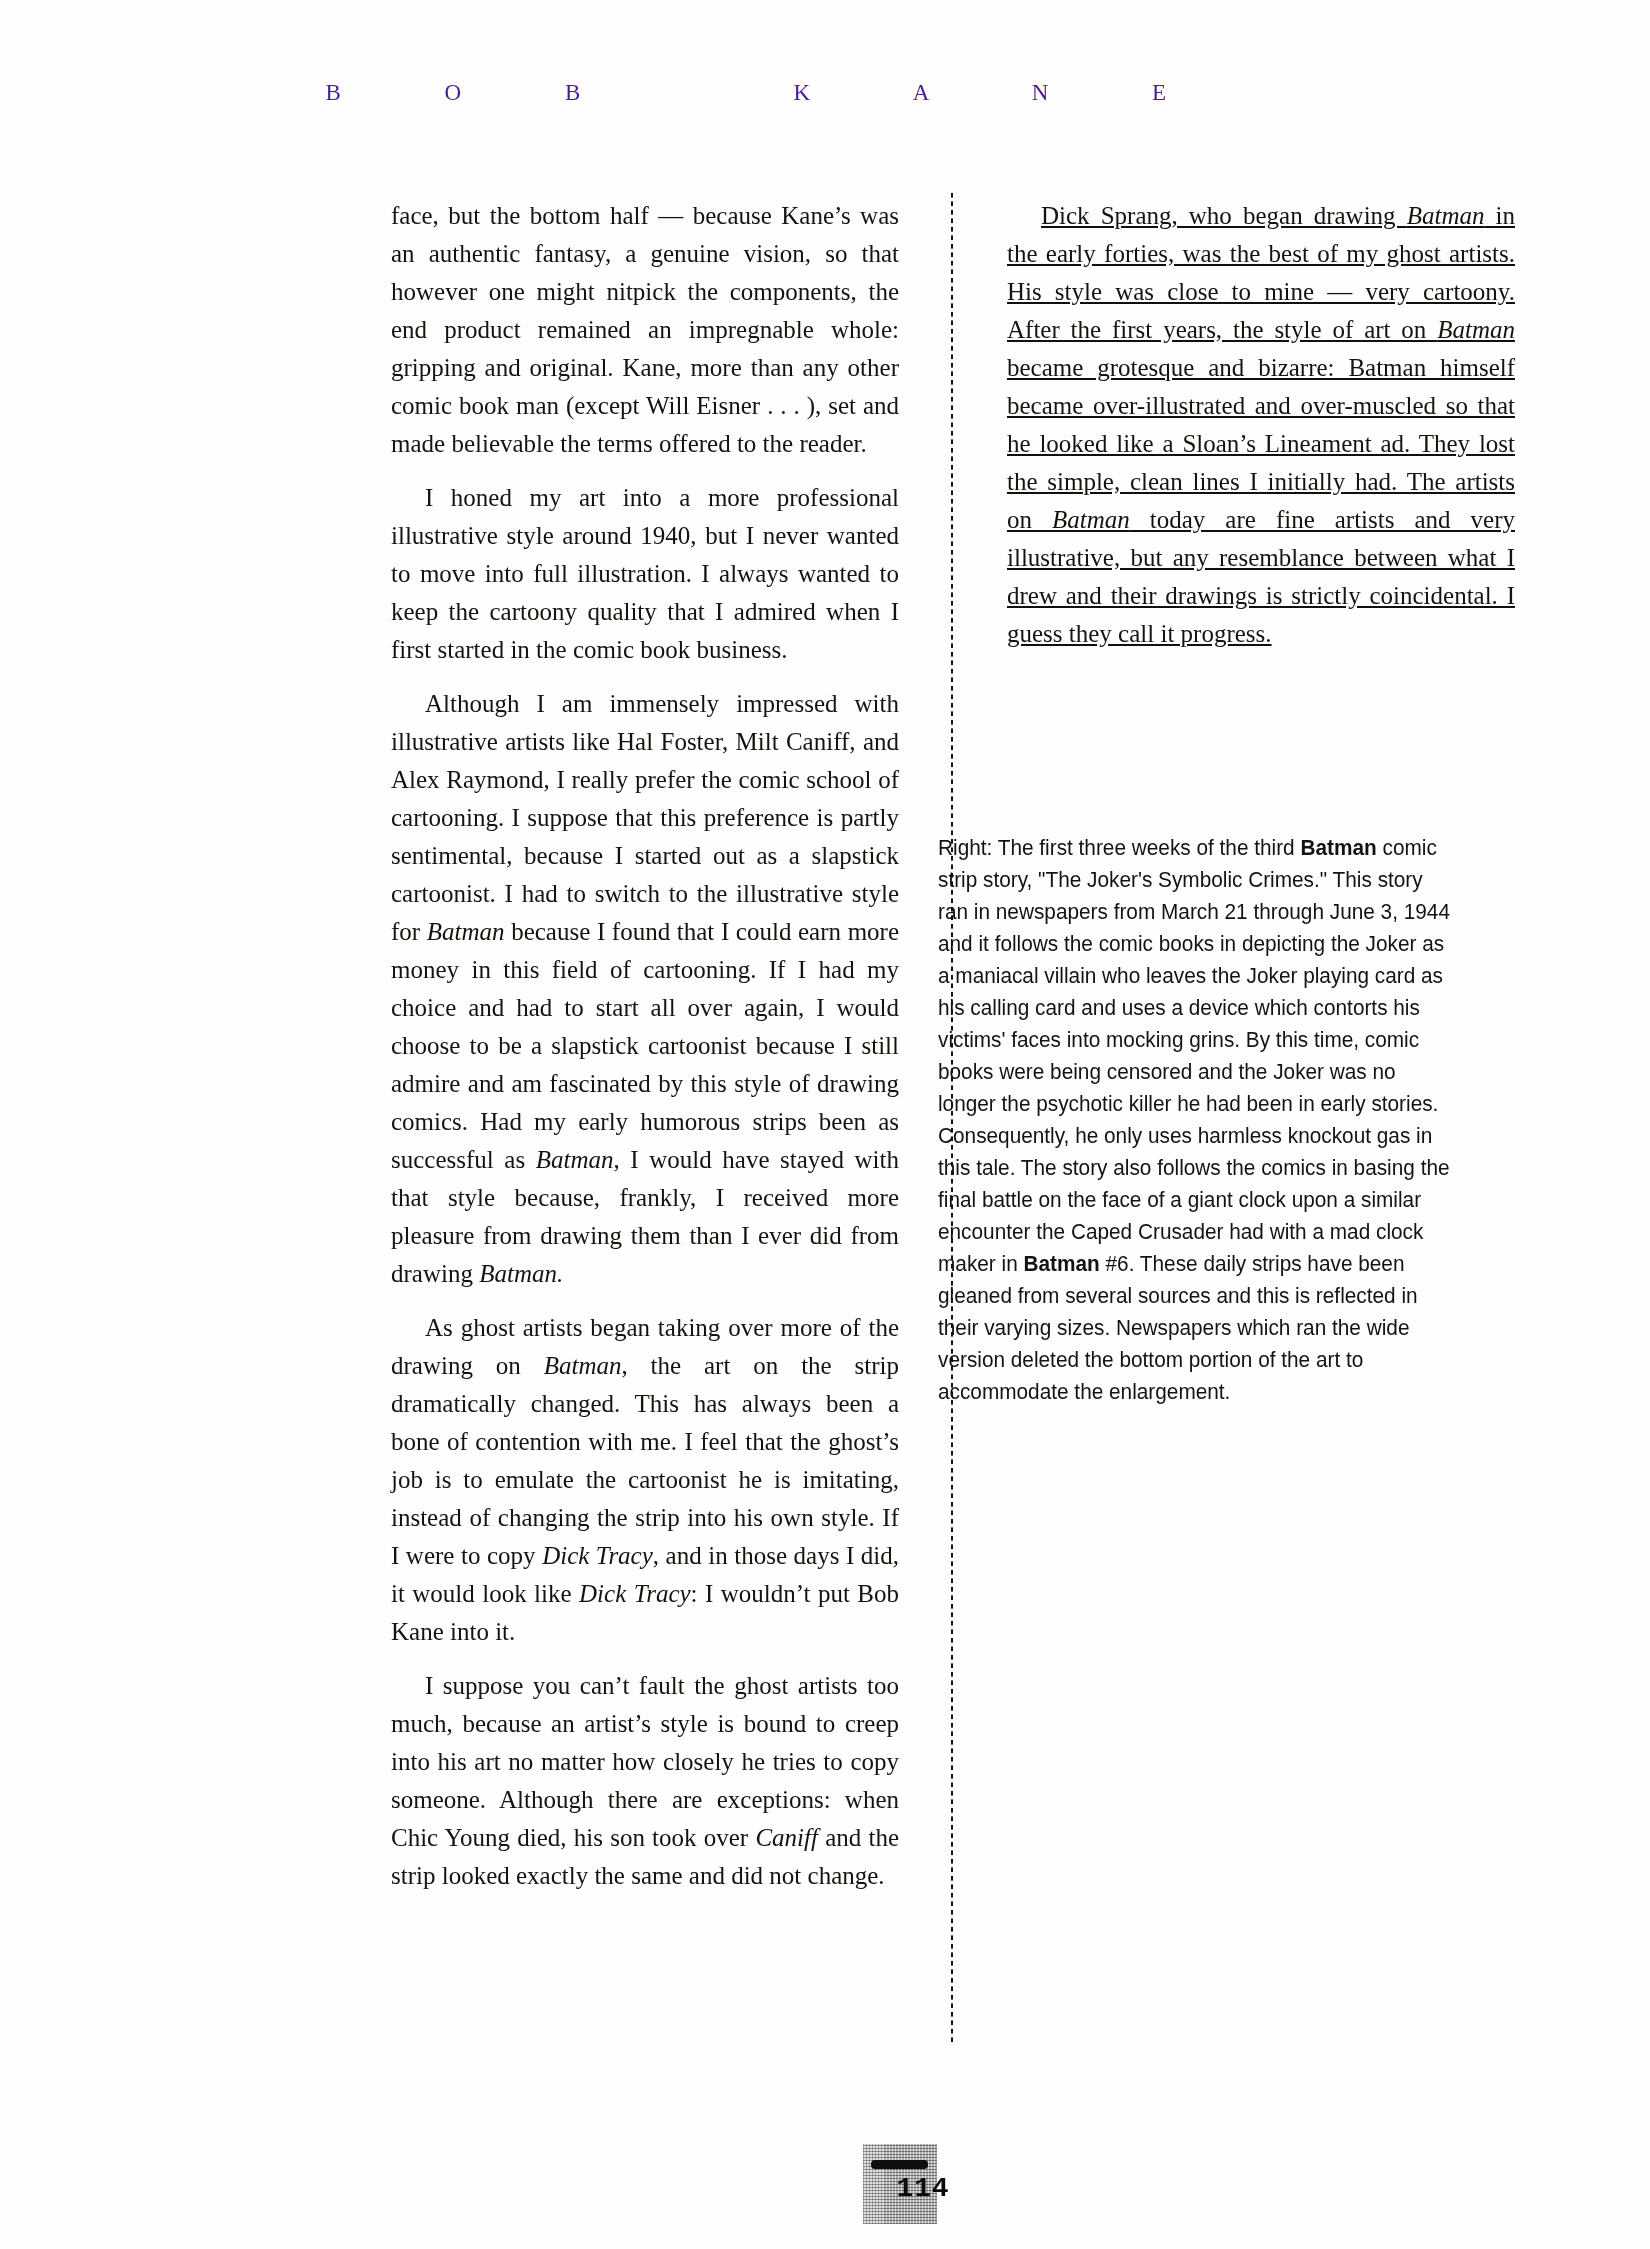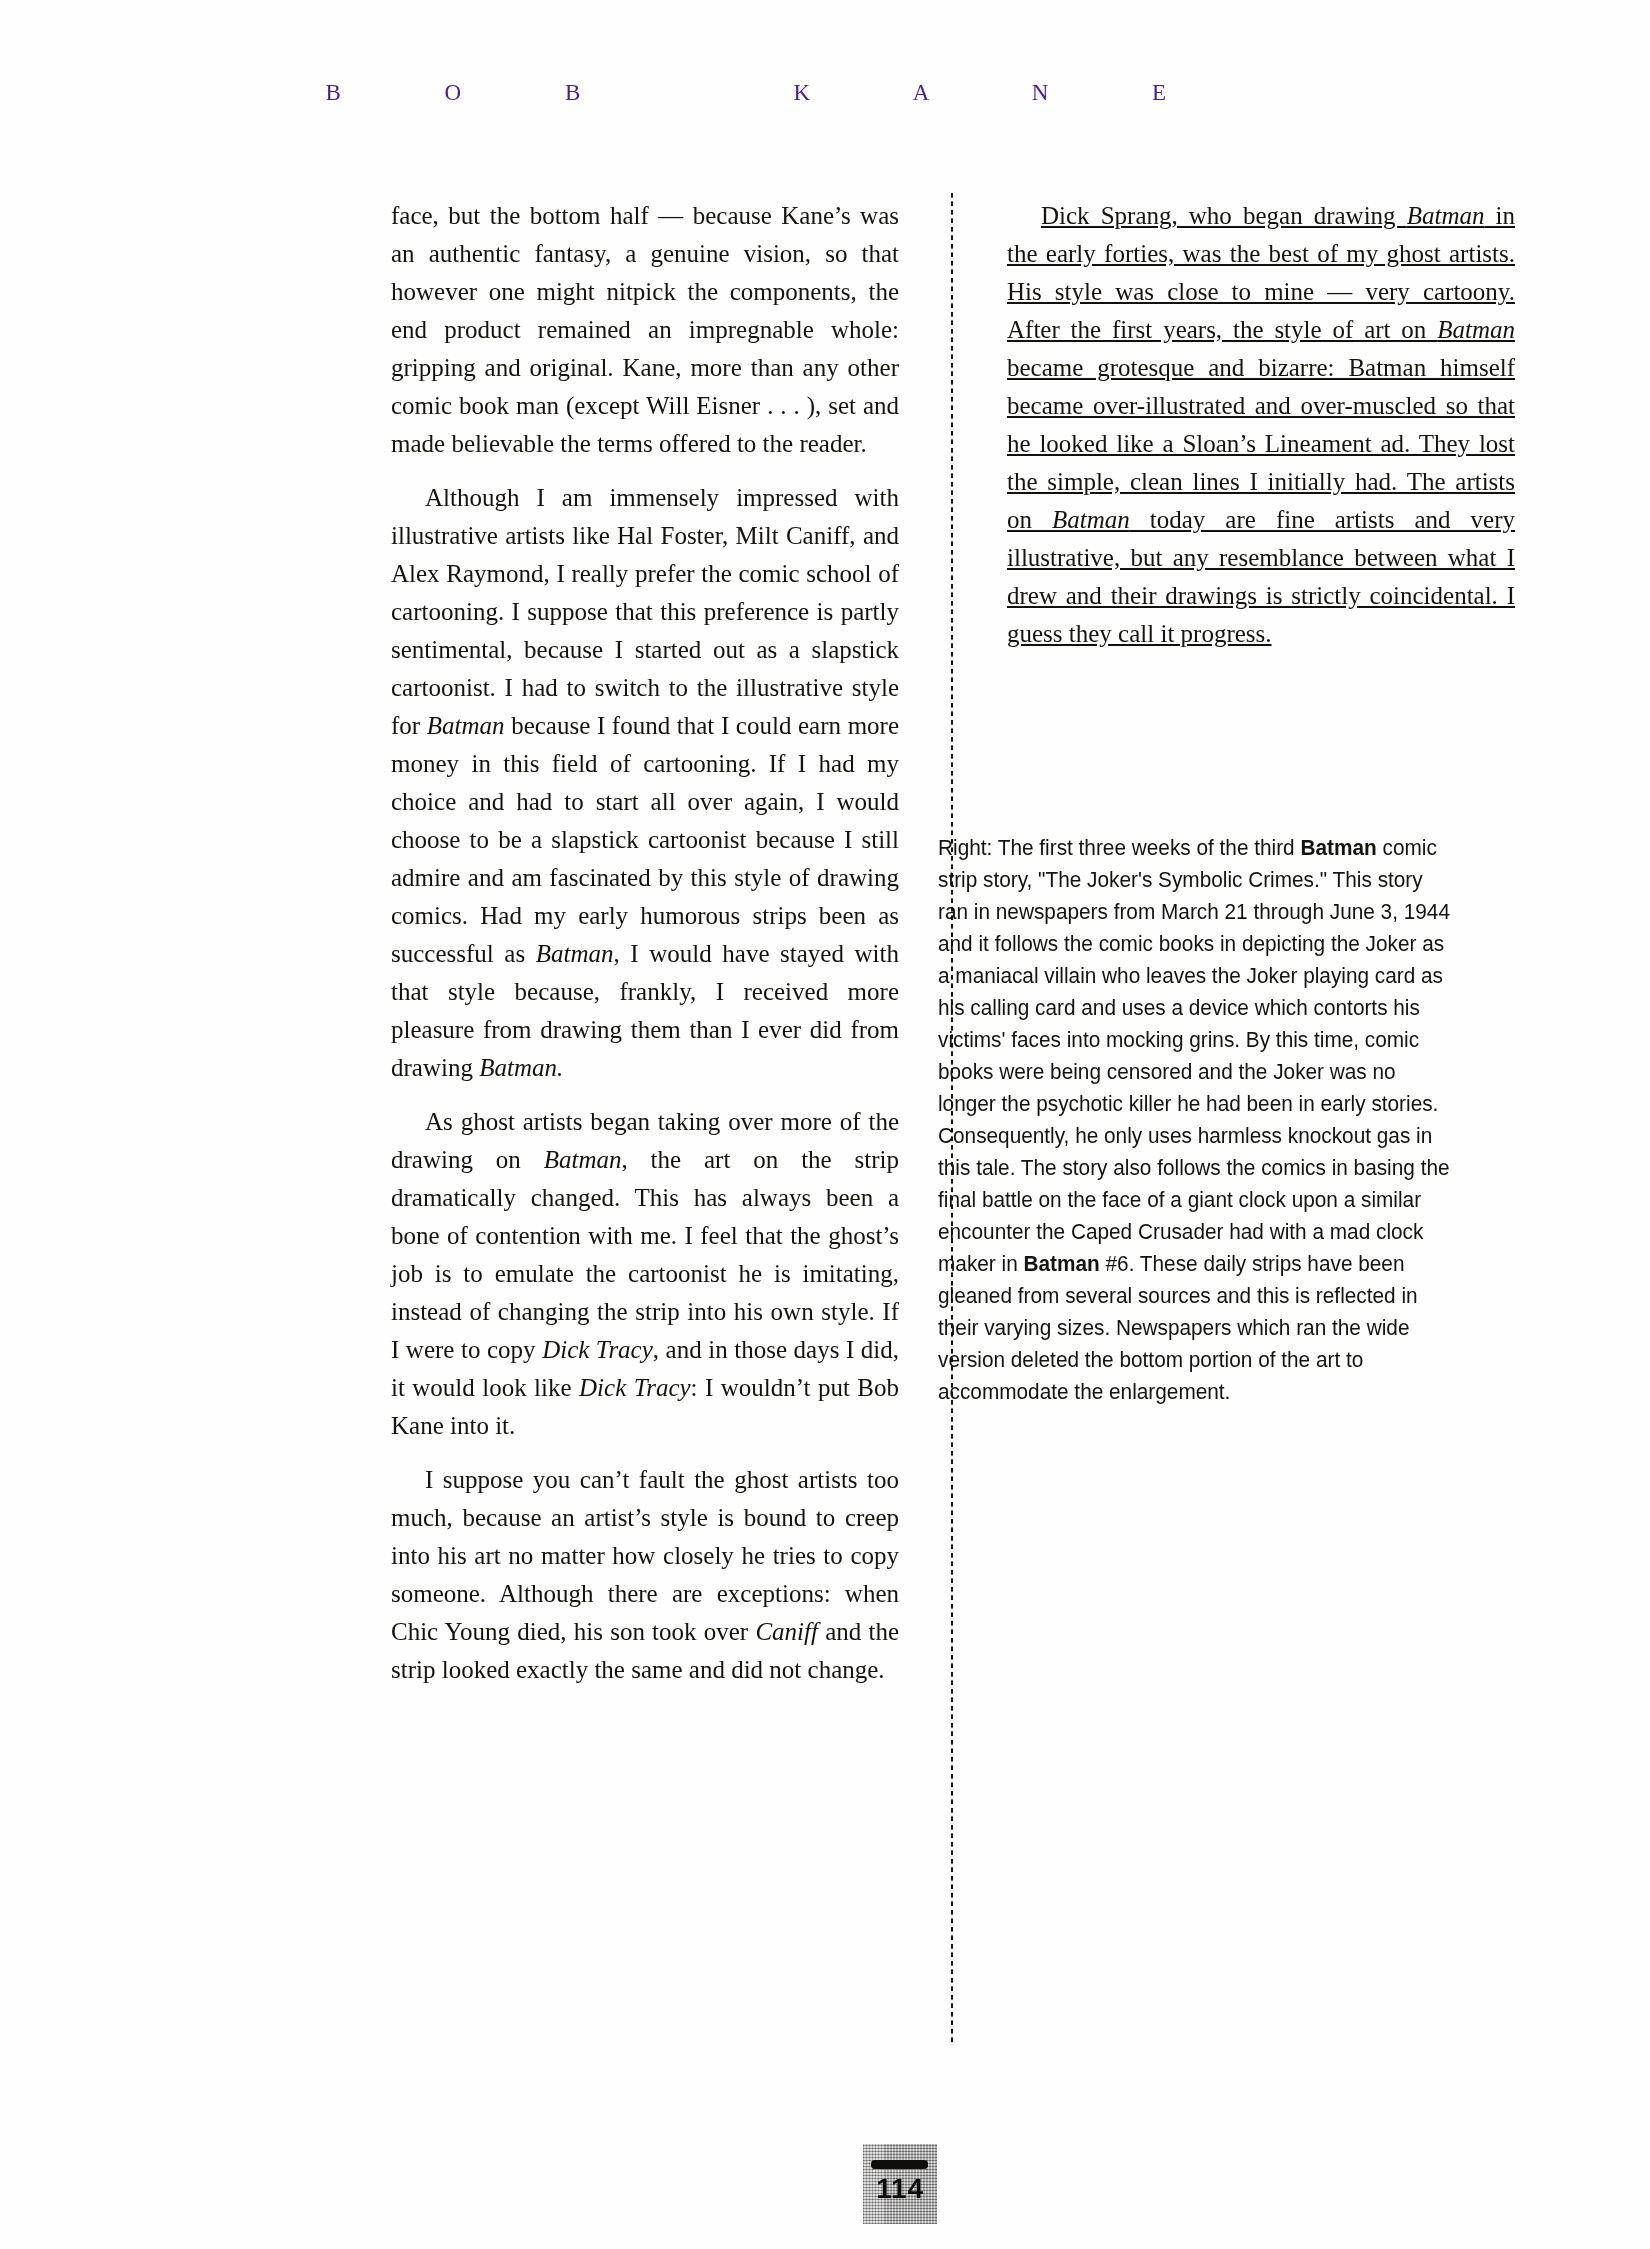--- a/index.html
+++ b/index.html
@@ -126,41 +126,43 @@
     height: 8.5px;
     background: #100e0c;
     border-radius: 3.9px;
   }
   .folio-num {
     position: absolute;
     left: 0;
     top: 29px;
     width: 74px;
     text-align: center;
-    font-family: Liberation Sans, sans-serif;
+    font-family: Liberation Mono, monospace;
     font-weight: bold;
     font-size: 28px;
     letter-spacing: 0.8px;
     color: #0d0b09;
+    padding-left: 23px;
   }
 </style>
 </head>
 <body>
 
 <div class="page">
 
   <div class="running-head">
     <span class="rh-text">B O B   K A N E</span>
   </div>
 
   <div class="col-rule"></div>
 
   <div class="columns">
     <div class="col col-left" id="col-left">
         <p class="body"><span>face, but the bottom half — because Kane’s was an authentic fantasy, a genuine vision, so that however one might nitpick the components, the end product remained an impregnable whole: gripping and original. Kane, more than any other comic book man (except Will Eisner . . . ), set and made believable the terms offered to the reader.</span></p>
+        <p class="body indent gap-before"><span>I honed my art into a more professional illustrative style around 1940, but I never wanted to move into full illustration. I always wanted to keep the cartoony quality that I admired when I first started in the comic book business.</span></p>
         <p class="body indent"><span>Although I am immensely impressed with illustrative artists like Hal Foster, Milt Caniff, and Alex Raymond, I really prefer the comic school of cartooning. I suppose that this preference is partly sentimental, because I started out as a slapstick cartoonist. I had to switch to the illustrative style for </span><em>Batman</em><span> because I found that I could earn more money in this field of cartooning. If I had my choice and had to start all over again, I would choose to be a slapstick cartoonist because I still admire and am fascinated by this style of drawing comics. Had my early humorous strips been as successful as </span><em>Batman</em><span>, I would have stayed with that style because, frankly, I received more pleasure from drawing them than I ever did from drawing </span><em>Batman.</em></p>
         <p class="body indent"><span>As ghost artists began taking over more of the drawing on </span><em>Batman</em><span>, the art on the strip dramatically changed. This has always been a bone of contention with me. I feel that the ghost’s job is to emulate the cartoonist he is imitating, instead of changing the strip into his own style. If I were to copy </span><em>Dick Tracy</em><span>, and in those days I did, it would look like </span><em>Dick Tracy</em><span>: I wouldn’t put Bob Kane into it.</span></p>
         <p class="body indent"><span>I suppose you can’t fault the ghost artists too much, because an artist’s style is bound to creep into his art no matter how closely he tries to copy someone. Although there are exceptions: when Chic Young died, his son took over </span><em>Caniff</em><span> and the strip looked exactly the same and did not change.</span></p>
       </div>
     <div class="col col-right" id="col-right">
         <p class="body indent"><span>Dick Sprang, who began drawing </span><em>Batman</em><span> in the early forties, was the best of my ghost artists. His style was close to mine — very cartoony. After the first years, the style of art on </span><em>Batman</em><span> became grotesque and bizarre: Batman himself became over-illustrated and over-muscled so that he looked like a Sloan’s Lineament ad. They lost the simple, clean lines I initially had. The artists on </span><em>Batman</em><span> today are fine artists and very illustrative, but any resemblance between what I drew and their drawings is strictly coincidental. I guess they call it progress.</span></p>
       </div>
   </div>
 
   <div class="caption" id="caption-block">

